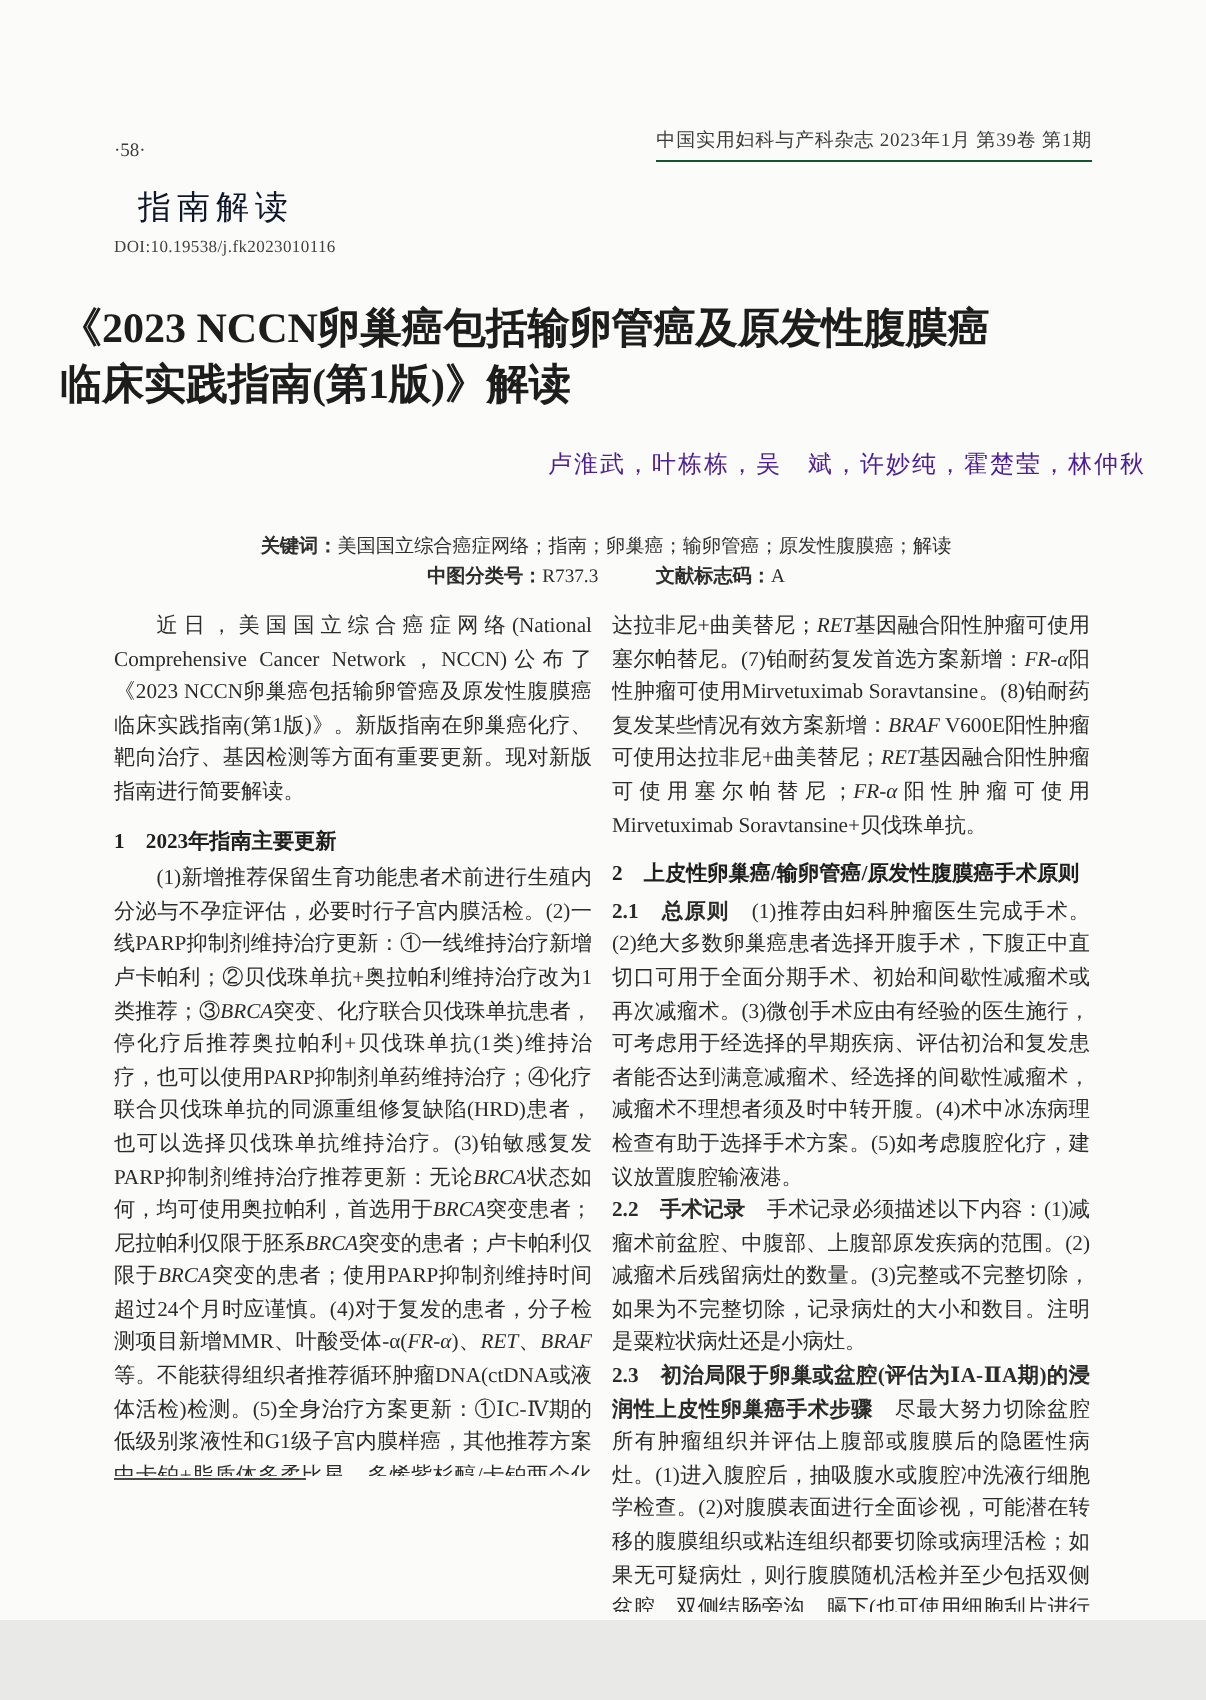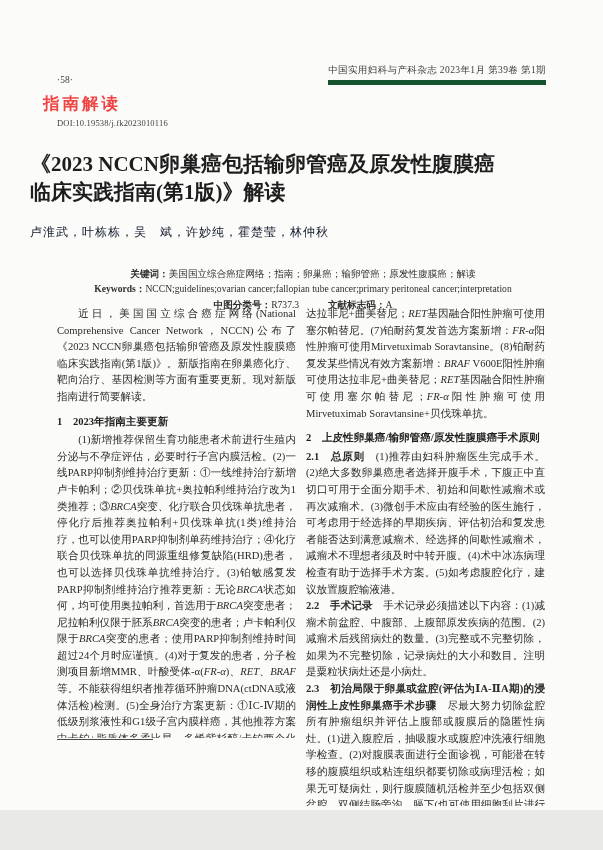--- a/index.html
+++ b/index.html
@@ -15,42 +15,42 @@
     color:#2b2b2b;
     overflow:hidden;
   }
   
   .header-row{
     position:absolute;top:64px;left:57px;width:489px;
     display:flex;justify-content:space-between;align-items:flex-end;
     font-size:9.5px;color:#3c3c3c;
   }
   .journal-cite{
-    border-bottom:5px solid #14532d;
+    border-bottom:1px solid #14532d;
     padding-bottom:3px;
     letter-spacing:0.4px;
   }
   
   .section-label{
-    position:absolute;top:93px;left:43px;
-    font-size:16.5px;font-weight:bold;letter-spacing:3px;color:#ef4444;
+    position:absolute;top:93px;left:69px;
+    font-size:16.5px;font-weight:normal;letter-spacing:3px;color:#0f172a;
   }
   .doi-line{
     position:absolute;top:118px;left:57px;
     font-size:8.5px;color:#3f3f3f;letter-spacing:0.2px;
   }
   
   .article-title{
     position:absolute;top:150px;left:30px;width:543px;
     font-size:21px;line-height:28px;font-weight:bold;color:#1d1d1d;
   }
   .authors-line{
     position:absolute;top:224px;left:30px;width:543px;
-    text-align:left;
-    font-size:12px;color:#0f172a;letter-spacing:1px;
+    text-align:right;
+    font-size:12px;color:#4c1d95;letter-spacing:1px;
   }
   
   .meta-block{
     position:absolute;top:266px;left:84px;width:438px;
     font-size:9.6px;line-height:15.4px;color:#2e2e2e;
     text-align:center;
   }
   .meta-block .b{font-weight:bold;}
   
   .columns{
@@ -100,21 +100,20 @@
 
   <div class="article-title">
     <span>《2023 NCCN卵巢癌包括输卵管癌及原发性腹膜癌</span><br>
     <span>临床实践指南(第1版)》解读</span>
   </div>
 
   <div class="authors-line">卢淮武，叶栋栋，吴　斌，许妙纯，霍楚莹，林仲秋</div>
 
   <div class="meta-block">
     <div class="meta-line"><span class="b">关键词：</span><span>美国国立综合癌症网络；指南；卵巢癌；输卵管癌；原发性腹膜癌；解读</span></div>
-    <div class="meta-line"><span class="b">Keywords：</span><span>NCCN;guidelines;ovarian cancer;fallopian tube cancer;primary peritoneal cancer;interpretation</span></div>
     <div class="meta-line"><span class="b">中图分类号：</span><span>R737.3</span><span>　　　</span><span class="b">文献标志码：</span><span>A</span></div>
   </div>
 
   <div class="columns">
     <div class="col col-left">
       <p class="para indent"><span>近日，美国国立综合癌症网络(National Comprehensive Cancer Network，NCCN)公布了《2023 NCCN卵巢癌包括输卵管癌及原发性腹膜癌临床实践指南(第1版)》。新版指南在卵巢癌化疗、靶向治疗、基因检测等方面有重要更新。现对新版指南进行简要解读。</span></p>
       <p class="heading">1　2023年指南主要更新</p>
       <p class="para indent"><span>(1)新增推荐保留生育功能患者术前进行生殖内分泌与不孕症评估，必要时行子宫内膜活检。(2)一线PARP抑制剂维持治疗更新：①一线维持治疗新增卢卡帕利；②贝伐珠单抗+奥拉帕利维持治疗改为1类推荐；③</span><span class="i">BRCA</span><span>突变、化疗联合贝伐珠单抗患者，停化疗后推荐奥拉帕利+贝伐珠单抗(1类)维持治疗，也可以使用PARP抑制剂单药维持治疗；④化疗联合贝伐珠单抗的同源重组修复缺陷(HRD)患者，也可以选择贝伐珠单抗维持治疗。(3)铂敏感复发PARP抑制剂维持治疗推荐更新：无论</span><span class="i">BRCA</span><span>状态如何，均可使用奥拉帕利，首选用于</span><span class="i">BRCA</span><span>突变患者；尼拉帕利仅限于胚系</span><span class="i">BRCA</span><span>突变的患者；卢卡帕利仅限于</span><span class="i">BRCA</span><span>突变的患者；使用PARP抑制剂维持时间超过24个月时应谨慎。(4)对于复发的患者，分子检测项目新增MMR、叶酸受体-α(</span><span class="i">FR-α</span><span>)、</span><span class="i">RET</span><span>、</span><span class="i">BRAF</span><span>等。不能获得组织者推荐循环肿瘤DNA(ctDNA或液体活检)检测。(5)全身治疗方案更新：①ⅠC-Ⅳ期的低级别浆液性和G1级子宫内膜样癌，其他推荐方案中卡铂+脂质体多柔比星、多烯紫杉醇/卡铂两个化疗方案也增加了来曲唑或其他内分泌维持治疗的选择；②Ⅱ-Ⅳ期上皮性卵巢癌其他推荐方案增加多烯紫杉醇+卡铂/贝伐珠单抗+贝伐珠单抗维持治疗(GOG-218)；③铂耐药复发其他推荐方案新增含铂方案，但脚注说明不用于铂难治疾病。新增伊沙匹隆/贝伐珠单抗方案。(6)铂敏感复发某些情况有效方案新增：</span></p>
     </div>
     <div class="col col-right">

